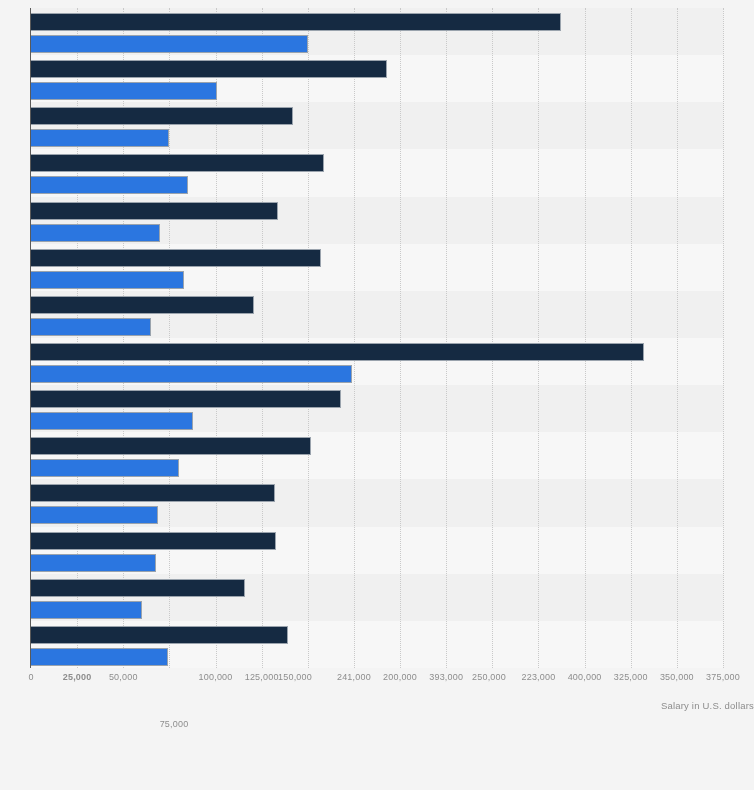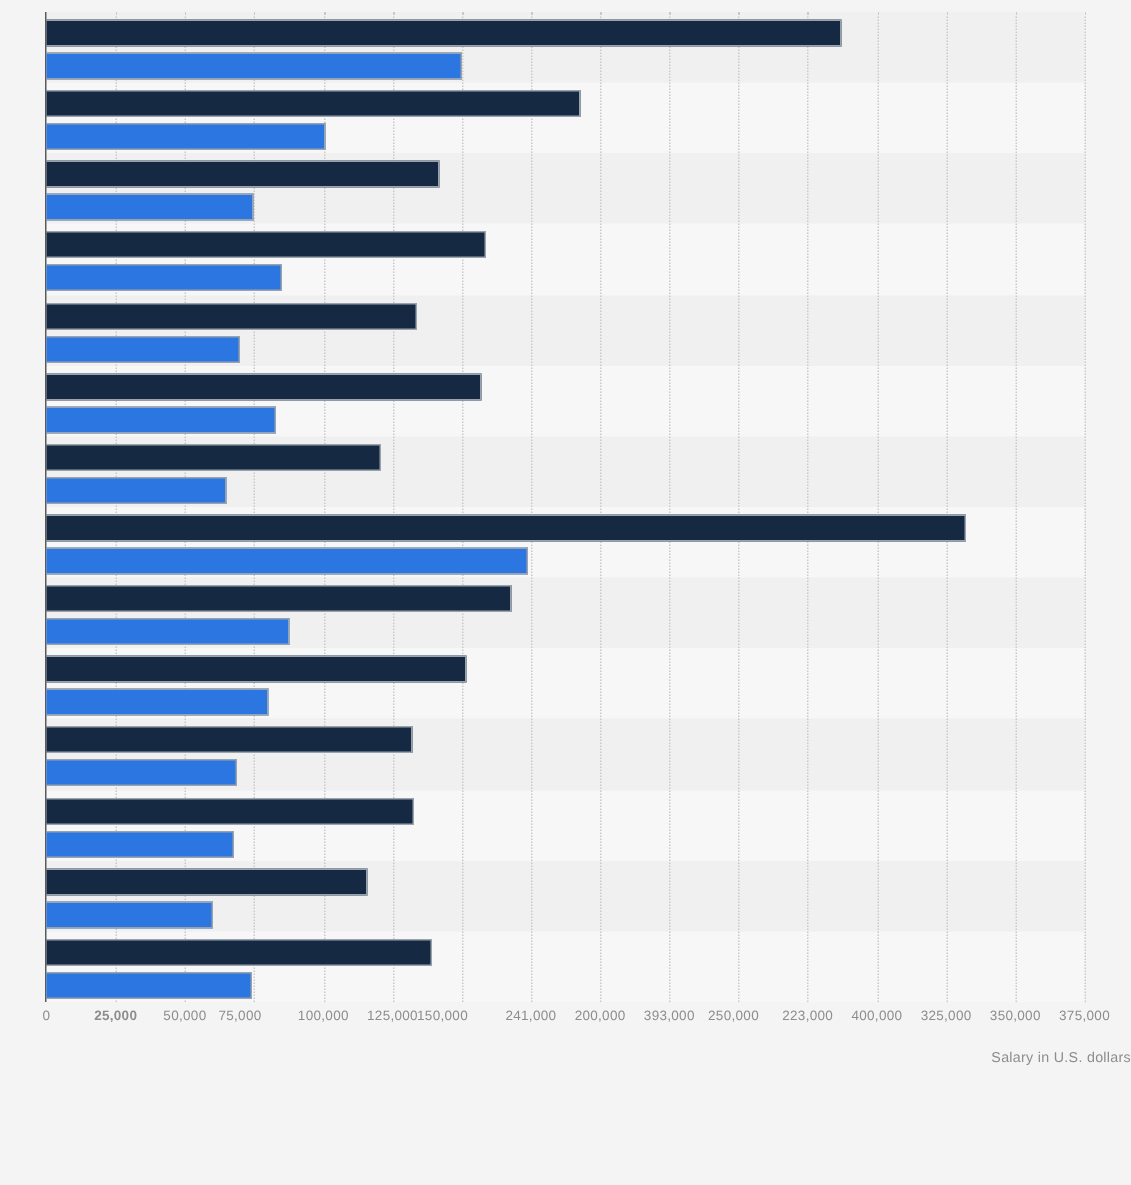--- a/index.html
+++ b/index.html
@@ -154,21 +154,21 @@
         <div class="bar blue" style="left: 0px; width: 110.72px; background: rgb(43, 118, 224); top: 592.714px;"></div>
         <div class="bar dark" style="left: 0px; width: 256.501px; background: rgb(21, 42, 66); top: 617.857px;"></div>
         <div class="bar blue" style="left: 0px; width: 136.555px; background: rgb(43, 118, 224); top: 639.857px;"></div>
       </div>
   </div>
 
   <div id="xaxis">
       <div class="tick-label" style="left: 31px;">0</div>
       <div class="tick-label" style="left: 77.1333px; font-weight: bold;">25,000</div>
       <div class="tick-label" style="left: 123.267px;">50,000</div>
-      <div class="tick-label" style="left: 160px;">75,000</div>
+      <div class="tick-label" style="left: 174px; margin-top: 47px;">75,000</div>
       <div class="tick-label" style="left: 215.533px;">100,000</div>
       <div class="tick-label" style="left: 261.667px;">125,000</div>
       <div class="tick-label" style="left: 295px;">150,000</div>
       <div class="tick-label" style="left: 353.933px;">241,000</div>
       <div class="tick-label" style="left: 400.067px;">200,000</div>
       <div class="tick-label" style="left: 446.2px;">393,000</div>
       <div class="tick-label" style="left: 489px;">250,000</div>
       <div class="tick-label" style="left: 538.467px;">223,000</div>
       <div class="tick-label" style="left: 584.6px;">400,000</div>
       <div class="tick-label" style="left: 630.733px;">325,000</div>

